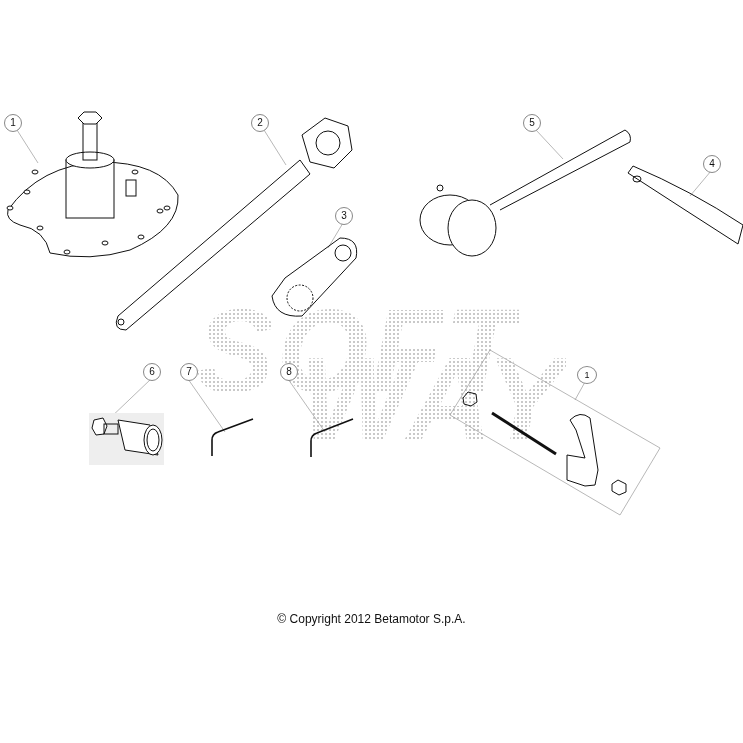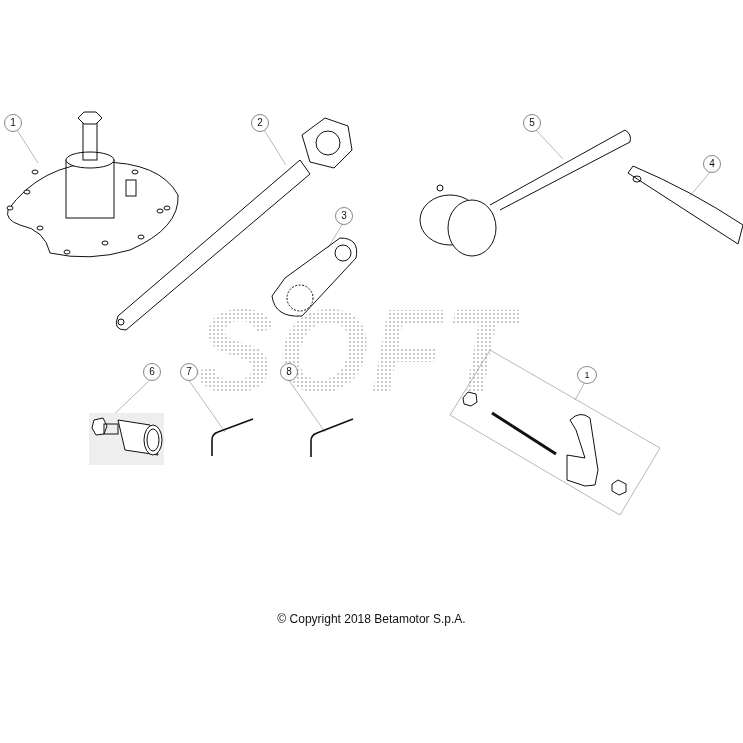--- a/index.html
+++ b/index.html
@@ -9,20 +9,21 @@
   .copyright{position:absolute;left:0;width:743px;top:612px;text-align:center;font-size:12px;color:#111;}
   .wm{position:absolute;left:196px;top:292px;font-size:118px;font-weight:bold;font-style:italic;color:transparent;letter-spacing:2px;
       background-image:radial-gradient(circle,#c9c9c9 0.9px,transparent 1.1px);background-size:4px 4px;-webkit-background-clip:text;background-clip:text;line-height:1;}
   .wm2{left:300px;top:340px;}
 </style>
 </head>
 <body>
 
 <div id="stage">
   <div class="wm">SOFT</div>
+  <div class="wm wm2">WAY</div>
 
   <svg width="743" height="743" viewBox="0 0 743 743" fill="none" stroke="#111" stroke-width="1">
 
     <g stroke="#999" stroke-width="0.7">
       <line x1="17" y1="130" x2="38" y2="163"></line>
       <line x1="264" y1="130" x2="286" y2="165"></line>
       <line x1="343" y1="223" x2="328" y2="248"></line>
       <line x1="711" y1="171" x2="690" y2="196"></line>
       <line x1="536" y1="130" x2="563" y2="159"></line>
       <line x1="151" y1="379" x2="108" y2="420"></line>
@@ -106,14 +107,14 @@
   <div class="callout" style="left:4px;top:114px">1</div>
   <div class="callout" style="left:251px;top:114px">2</div>
   <div class="callout" style="left:335px;top:207px">3</div>
   <div class="callout" style="left:703px;top:155px">4</div>
   <div class="callout" style="left:523px;top:114px">5</div>
   <div class="callout" style="left:143px;top:363px">6</div>
   <div class="callout" style="left:180px;top:363px">7</div>
   <div class="callout" style="left:280px;top:363px">8</div>
   <div class="callout" style="left:577px;top:366px;width:18px;font-size:9px">1</div>
 
-  <div class="copyright">© Copyright 2018 Betamotor S.p.A.</div>
+  <div class="copyright">© Copyright 2012 Betamotor S.p.A.</div>
 </div>
 
 </body></html>

